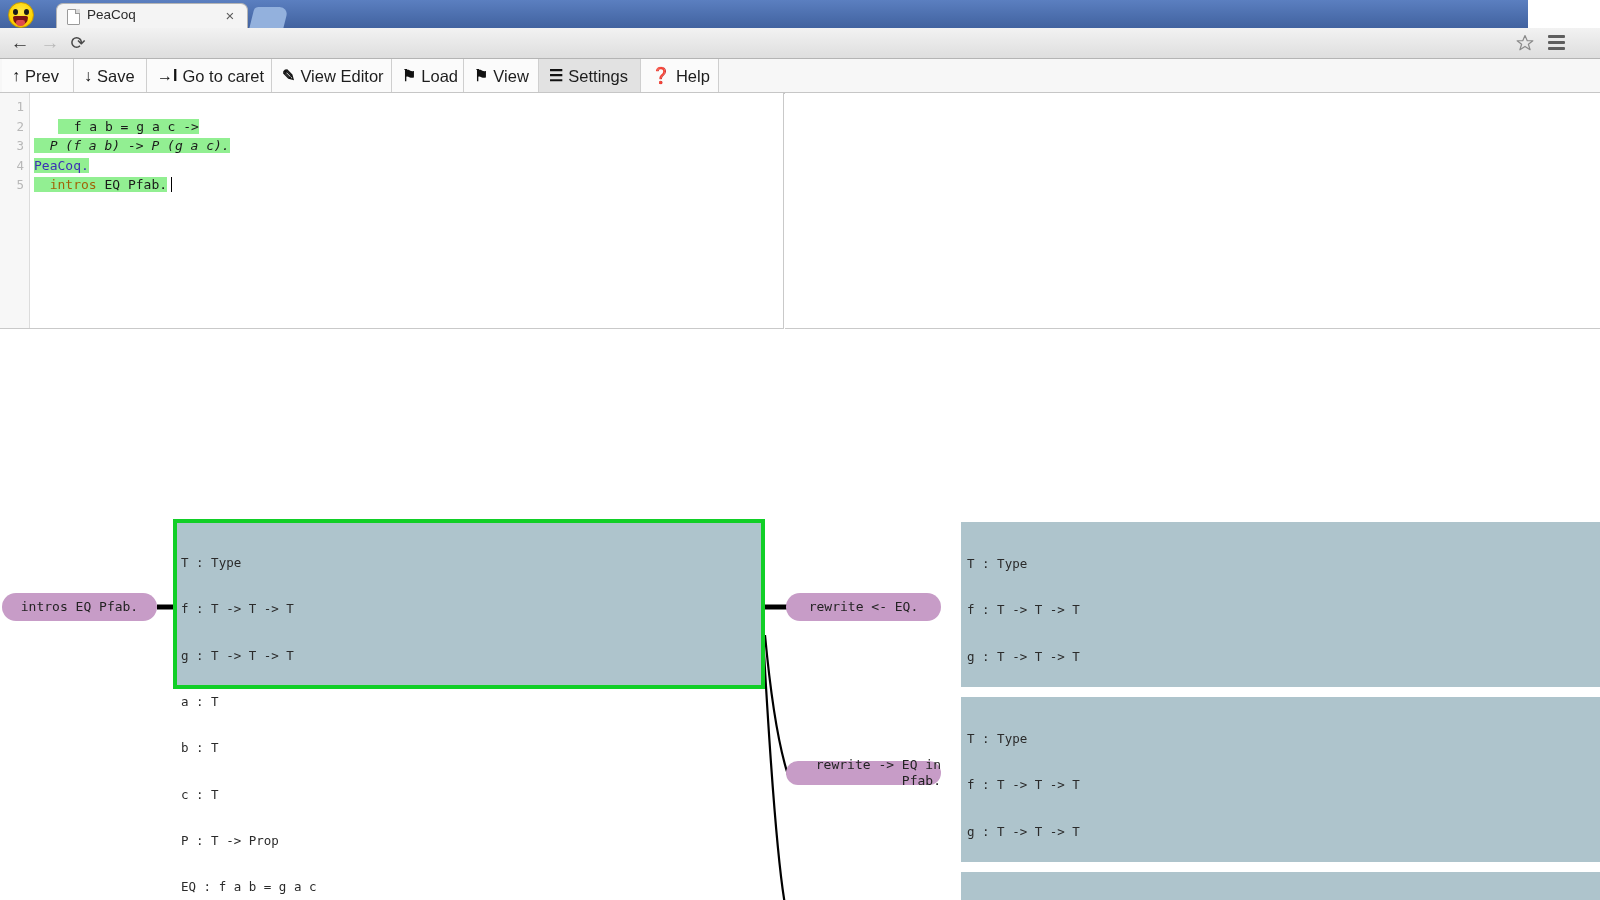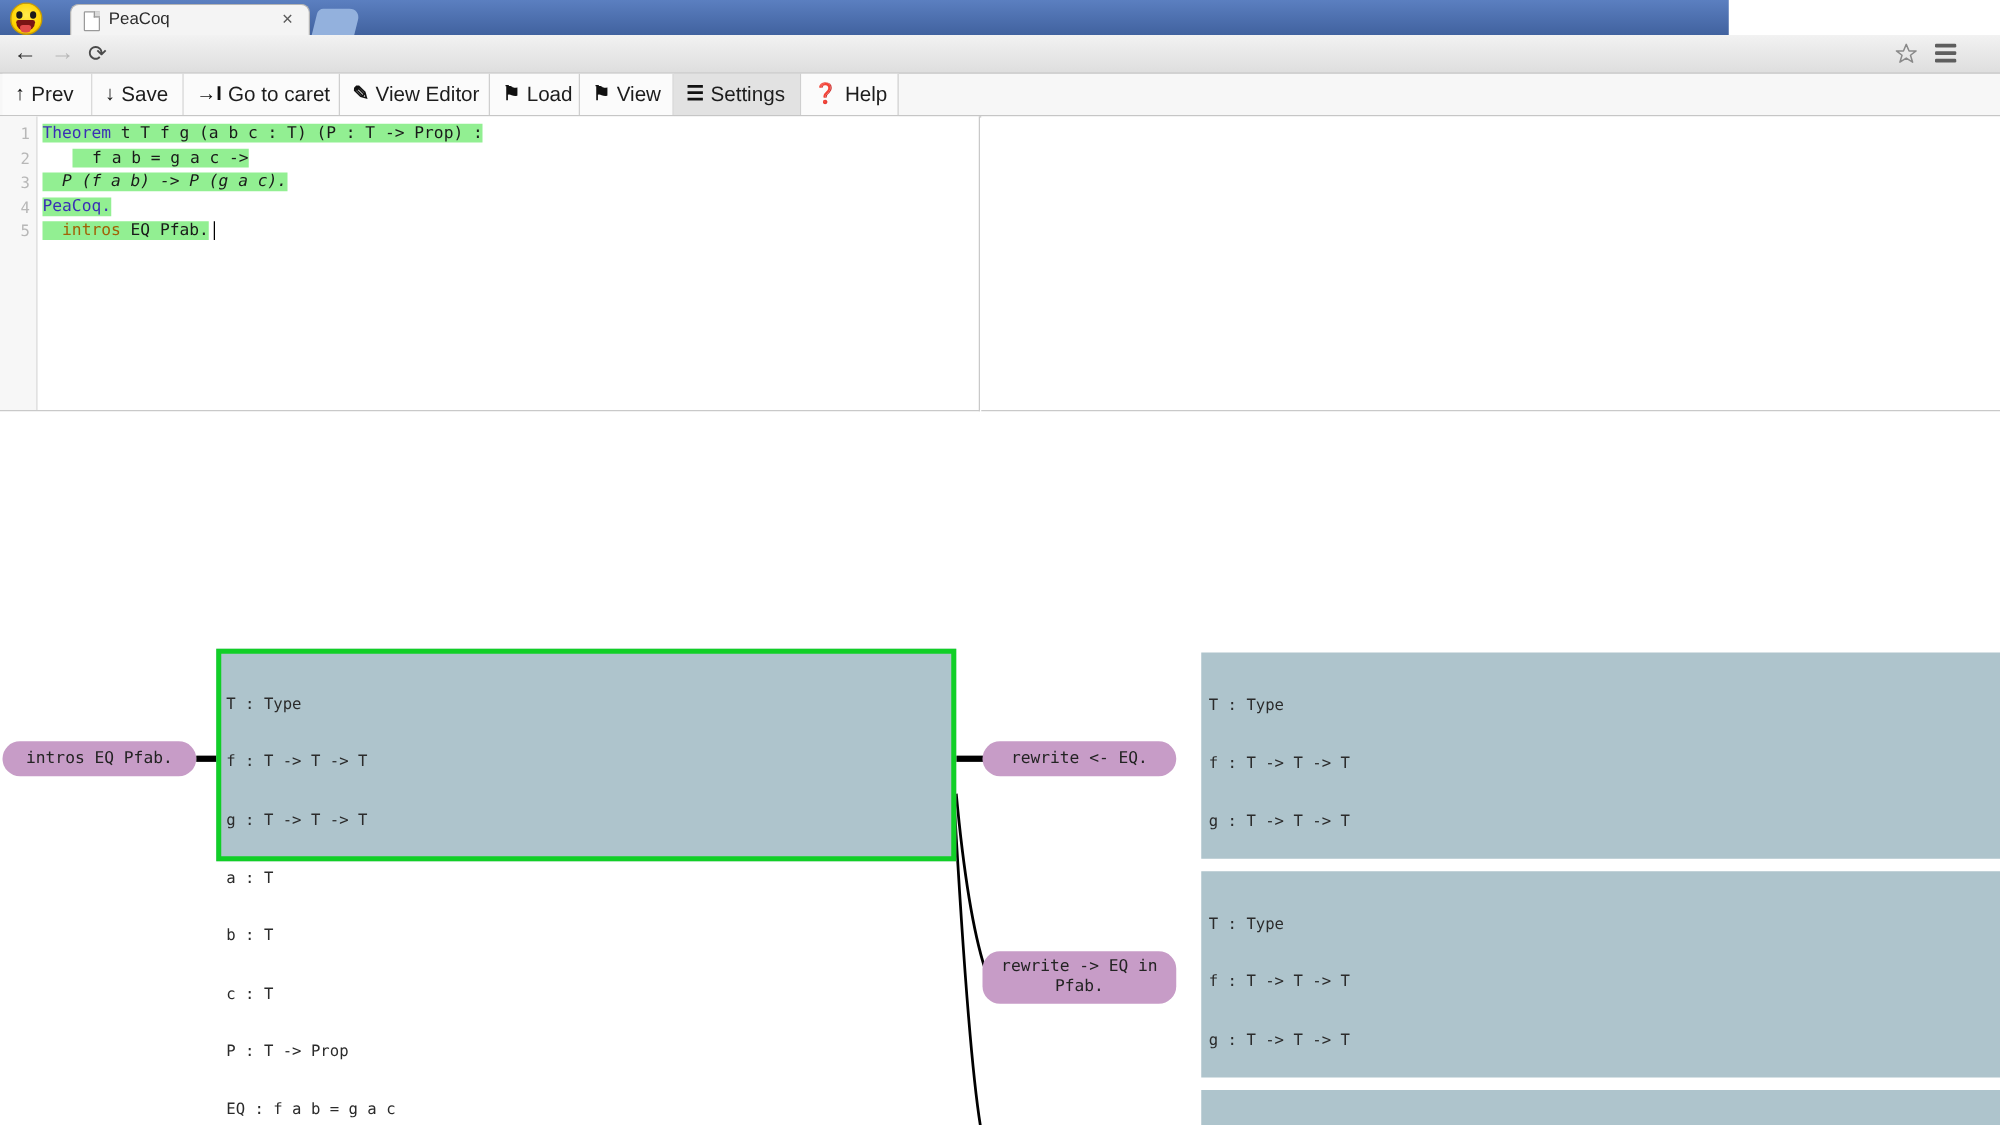--- a/index.html
+++ b/index.html
@@ -5,23 +5,22 @@
   html,body{margin:0;padding:0;}
   body{
     width:1600px;height:900px;overflow:hidden;
     background:#fff;
     font-family:"Liberation Sans", sans-serif;
     -webkit-font-smoothing:antialiased;
   }
   
   #browser-chrome{position:absolute;left:0;top:0;width:1600px;height:58px;}
   #tabstrip{
-    position:absolute;left:0;top:0;width:1371px;height:28px;
+    position:absolute;left:0;top:0;width:1528px;height:28px;
     background:linear-gradient(#5b7fc0,#41629f);
-    padding-left:12px;
   }
   #chrome-logo{
     position:absolute;left:8px;top:2px;width:24px;height:24px;border-radius:50%;
     background:radial-gradient(circle at 50% 38%,#ffe94d 0%,#ffd400 62%,#e8b200 100%);
     border:1px solid #c99b00;
     overflow:hidden;
   }
   #chrome-logo .eye{position:absolute;top:6px;width:5px;height:6px;border-radius:50%;background:#1a1a1a;}
   #chrome-logo .eye.l{left:4px;} #chrome-logo .eye.r{right:4px;}
   #chrome-logo .mouth{
@@ -235,21 +234,20 @@
 
 <div id="editor-pane">
   <div id="gutter">
       <div class="ln" style="top: 6px;">1</div>
       <div class="ln" style="top: 25.6px;">2</div>
       <div class="ln" style="top: 45.2px;">3</div>
       <div class="ln" style="top: 64.8px;">4</div>
       <div class="ln" style="top: 84.4px;">5</div>
     </div>
   <div id="code">
-    <div class="cl" style="top:4px;"><span class="hl"><span class="kw">Theorem</span><span class="plain"> t T f g (a b c : T) (P : T -&gt; Prop) :</span></span></div>
     <div class="cl" style="top:23.6px;margin-left:24px;"><span class="hl plain">  f a b = g a c -&gt;</span></div>
     <div class="cl" style="top:43.2px;font-style:italic;"><span class="hl plain">  P (f a b) -&gt; P (g a c).</span></div>
     <div class="cl" style="top:62.8px;"><span class="hl kw">PeaCoq.</span></div>
     <div class="cl" style="top:82.4px;"><span class="hl"><span class="tac">  intros</span><span class="plain"> EQ Pfab.</span></span><span id="caret" style="left:137px;top:2px;"></span></div>
   </div>
 </div>
 <div id="right-pane"></div>
 
 <div id="proof-tree">
 
@@ -279,21 +277,21 @@
     <div class="hyp">EQ : f a b = g a c</div>
     
     
     
   </div>
 
   <div class="tactic-node" id="tn-rw-left" style="left:786px;top:263px;width:155px;height:28px;">
     <span>rewrite &lt;- EQ.</span>
   </div>
 
-  <div class="tactic-node" id="tn-rw-right" style="left:786px;top:431px;width:155px;height:42px;">
+  <div class="tactic-node" id="tn-rw-right" style="left:786px;top:431px;width:155px;height:24px;text-align:right;">
     <span>rewrite -&gt; EQ in Pfab.</span>
   </div>
 
   <div class="goal-node" id="goal-child-1" style="left:961px;top:192px;width:639px;height:165px;">
     <div class="hyp">T : Type</div>
     <div class="hyp">f : T -&gt; T -&gt; T</div>
     <div class="hyp">g : T -&gt; T -&gt; T</div>
     <div class="hyp">a : T</div>
     <div class="hyp">b : T</div>
     <div class="hyp">c : T</div>

